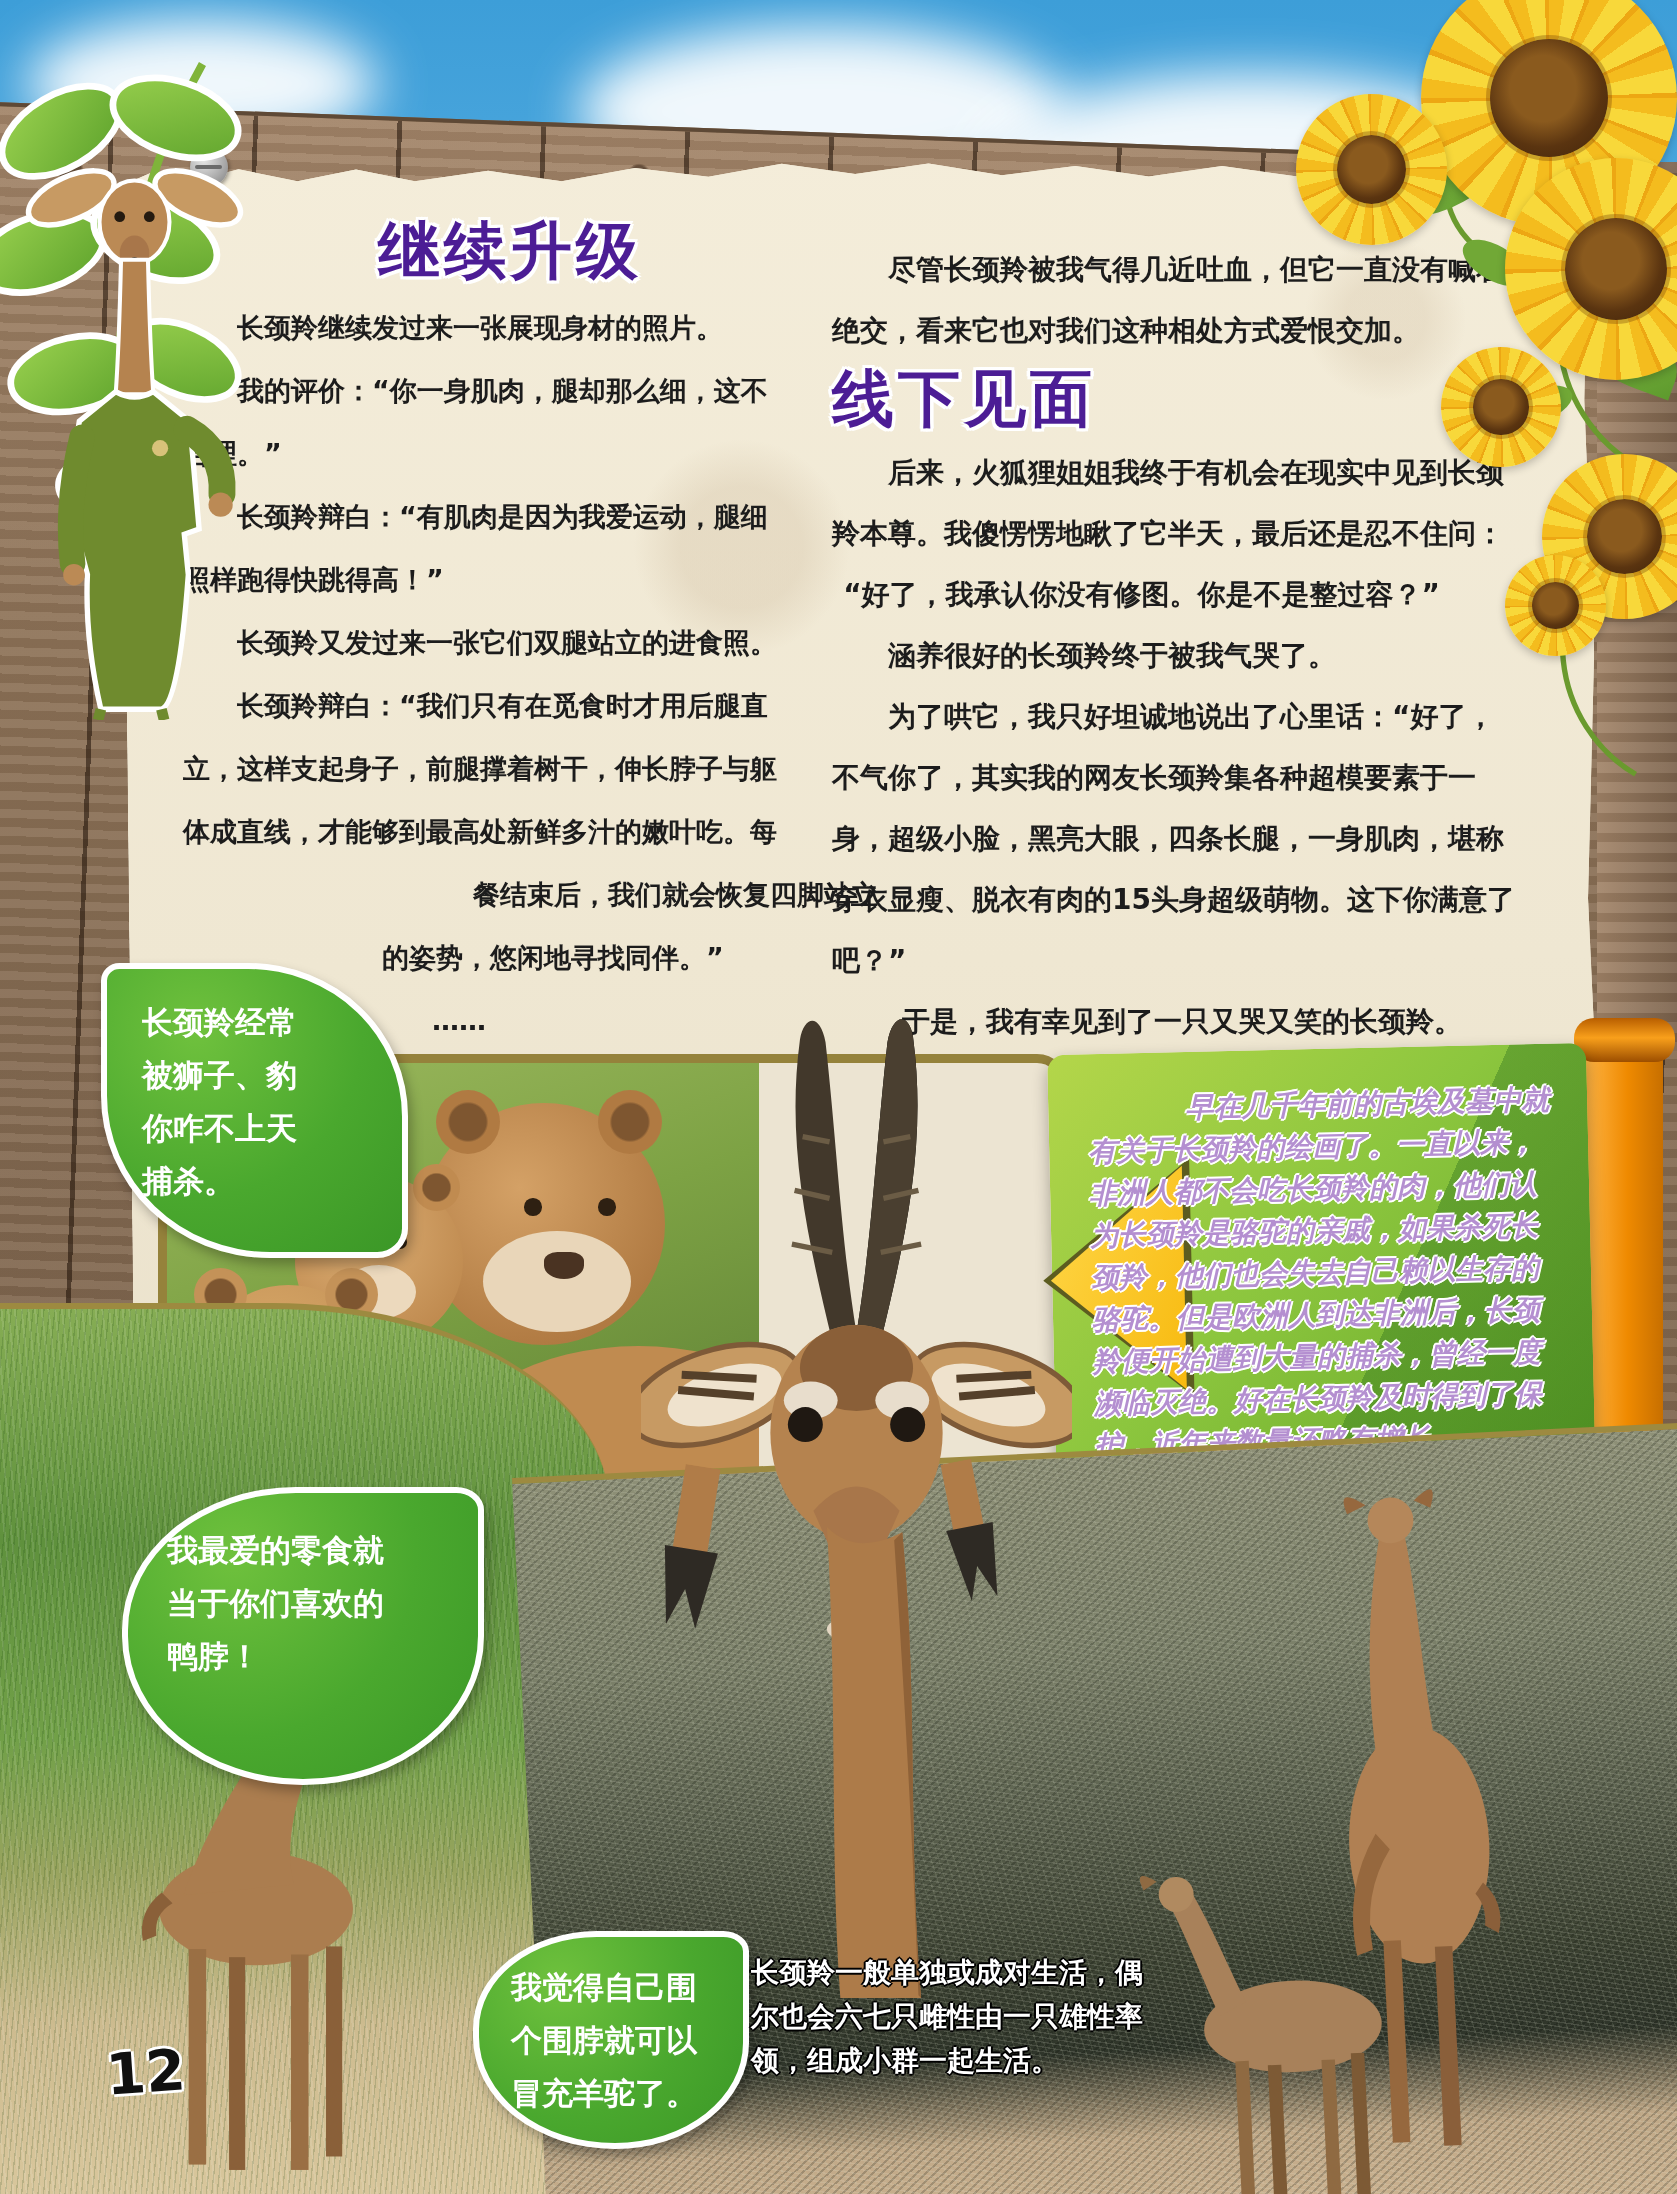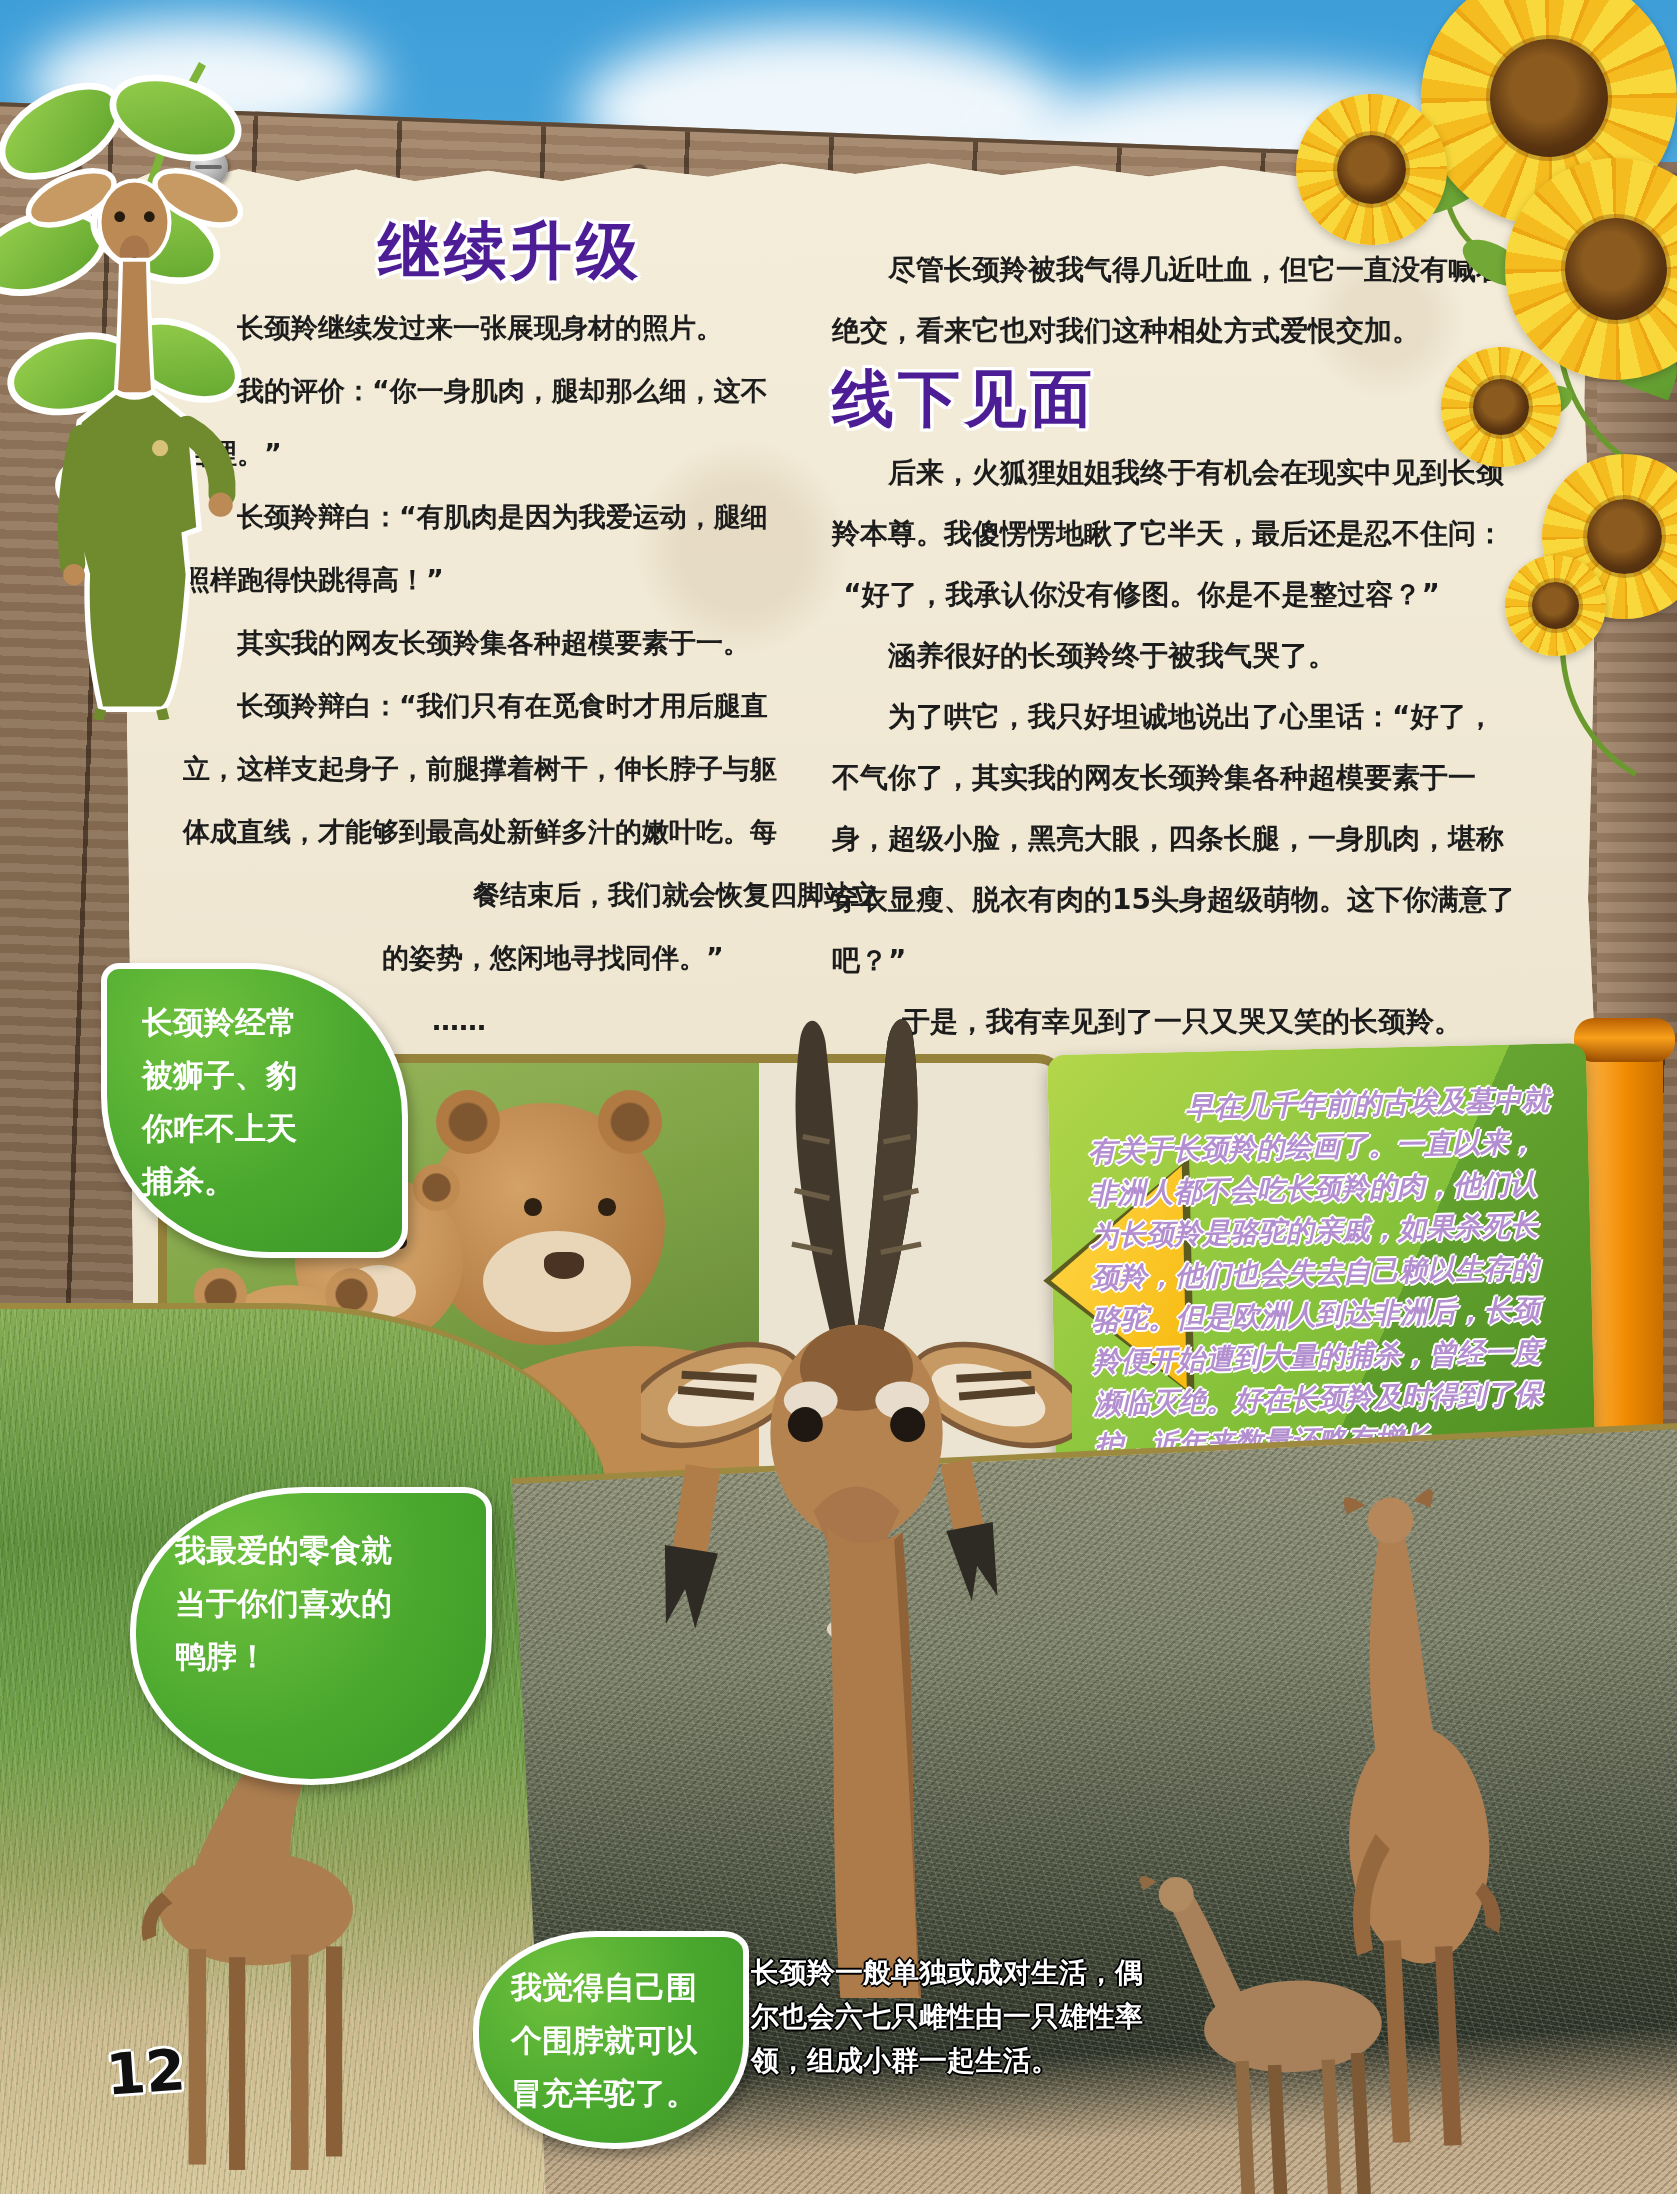--- a/index.html
+++ b/index.html
@@ -102,21 +102,21 @@
   .i2{text-indent:2em;} .i25{text-indent:2.5em;} .i04{text-indent:.4em;} .i35{text-indent:3.5em;}
   .p430{padding-left:290px;} .p295{padding-left:199px;} .p370{padding-left:249px;}
 
   
   .bubble{z-index:30;border:6.7px solid #fff;
     background:radial-gradient(circle at 30% 22%,#6fc13d 0%,#4aa82e 55%,#3b9727 100%);
     box-shadow:4px 6.7px 12px rgba(0,0,0,.28);}
   .bubble .bt{color:#fff;font-weight:bold;font-size:31px;line-height:53px;white-space:nowrap;}
   .bubble1{left:101px;top:963px;width:295px;height:283px;border-radius:6% 52% 10% 55%;}
   .bubble1 .pad{padding:27px 0 0 35px;}
-  .bubble2{left:130px;top:1487px;width:350px;height:286px;border-radius:50% 8% 52% 52%;}
+  .bubble2{left:122px;top:1487px;width:350px;height:286px;border-radius:50% 8% 52% 52%;}
   .bubble2 .pad{padding:31px 0 0 39px;}
   .bubble3{left:473px;top:1931px;width:264px;height:206px;border-radius:48% 10% 52% 55%;}
   .bubble3 .pad{padding:24px 0 0 32px;}
 
   
   .caption{left:751px;top:1951px;z-index:31;}
   .caption .cl{color:#fff;font-weight:bold;font-size:28px;line-height:44px;white-space:nowrap;
     text-shadow:2px 0 0 #000,-2px 0 0 #000,0 2px 0 #000,0 -2px 0 #000,1.3px 1.3px 0 #000,-1.3px -1.3px 0 #000;}
   .pagenum{left:106px;top:2039px;z-index:31;font-size:57px;font-weight:bold;color:#101010;transform:rotate(-4deg);
     text-shadow:2.7px 0 0 #fff,-2.7px 0 0 #fff,0 2.7px 0 #fff,0 -2.7px 0 #fff,2px 2px 0 #fff,-2px -2px 0 #fff;}
@@ -320,21 +320,21 @@
 <div class="abs sf" style="left:1542px;top:454px;width:165px;height:165px;"></div>
 <div class="abs sf" style="left:1505px;top:555px;width:101px;height:101px;"></div>
 
 <div class="abs col left-col">
   <div class="sec-title t1">继续升级</div>
   <div class="tl i2">长颈羚继续发过来一张展现身材的照片。</div>
   <div class="tl i2">我的评价：“你一身肌肉，腿却那么细，这不</div>
   <div class="tl">合理。”</div>
   <div class="tl i2">长颈羚辩白：“有肌肉是因为我爱运动，腿细</div>
   <div class="tl">照样跑得快跳得高！”</div>
-  <div class="tl i2">其实我的网友长颈羚集各种超模要素于一。</div>
+  <div class="tl i2">长颈羚又发过来一张它们双腿站立的进食照。</div>
   <div class="tl i2">长颈羚辩白：“我们只有在觅食时才用后腿直</div>
   <div class="tl">立，这样支起身子，前腿撑着树干，伸长脖子与躯</div>
   <div class="tl">体成直线，才能够到最高处新鲜多汁的嫩叶吃。每</div>
   <div class="tl p430">餐结束后，我们就会恢复四脚站立</div>
   <div class="tl p295">的姿势，悠闲地寻找同伴。”</div>
   <div class="tl p370">……</div>
 </div>
 
 <div class="abs col right-col">
   <div class="tl i2">尽管长颈羚被我气得几近吐血，但它一直没有喊着</div>

